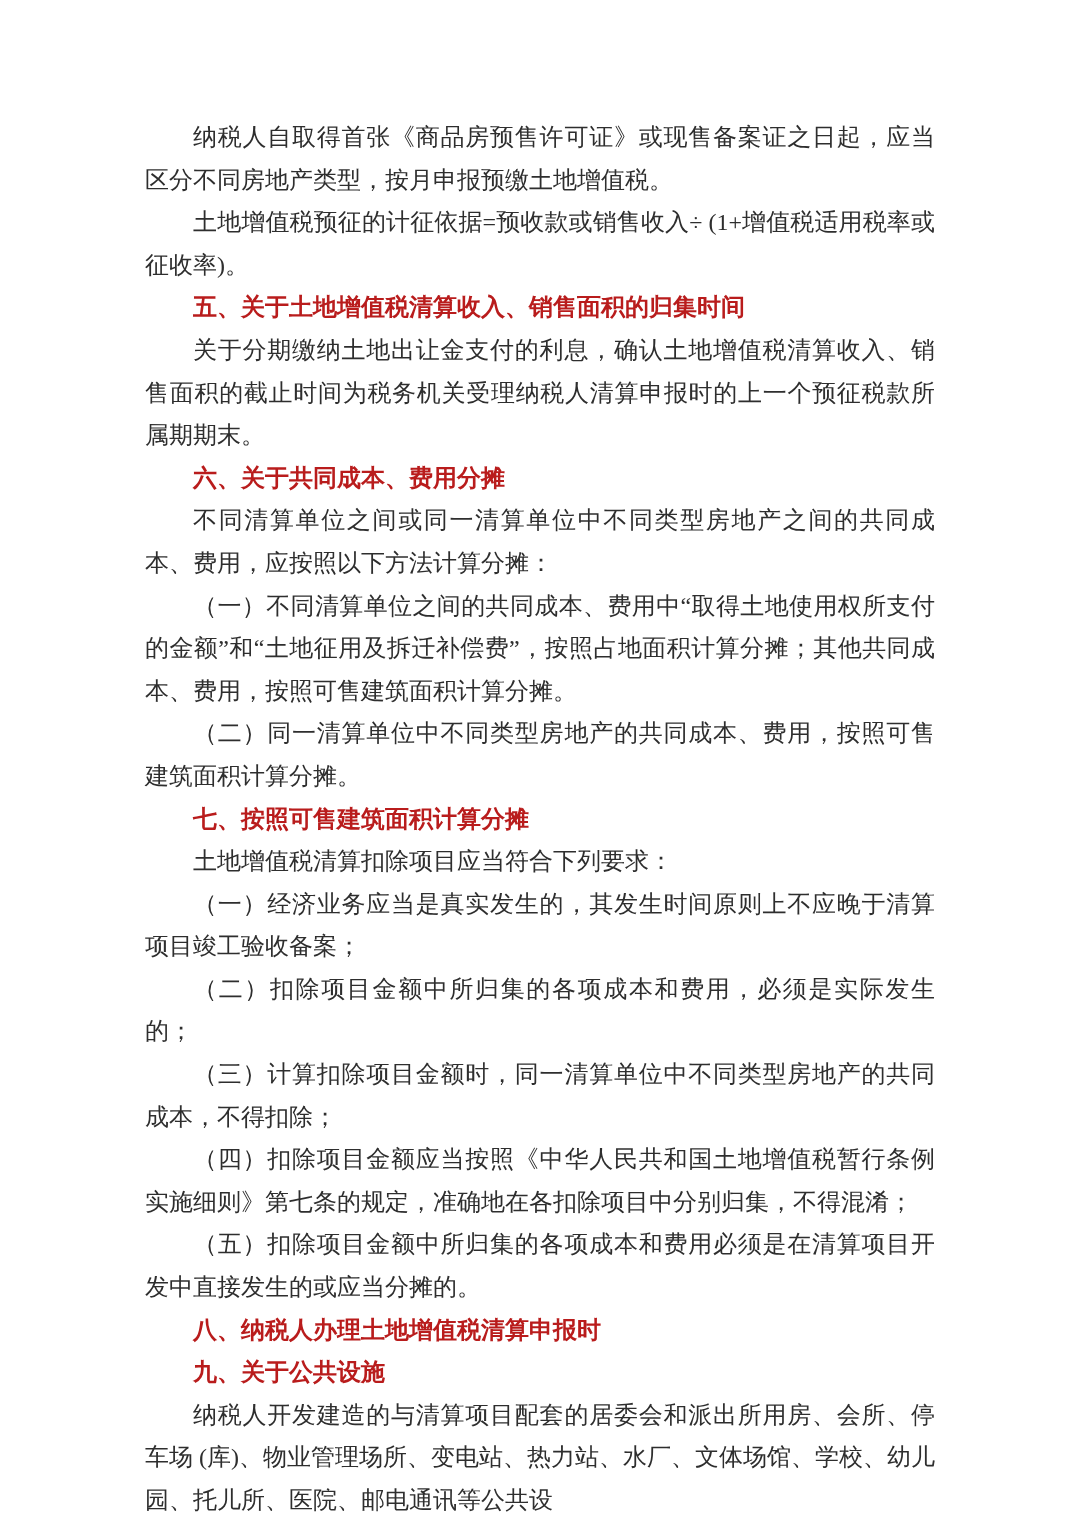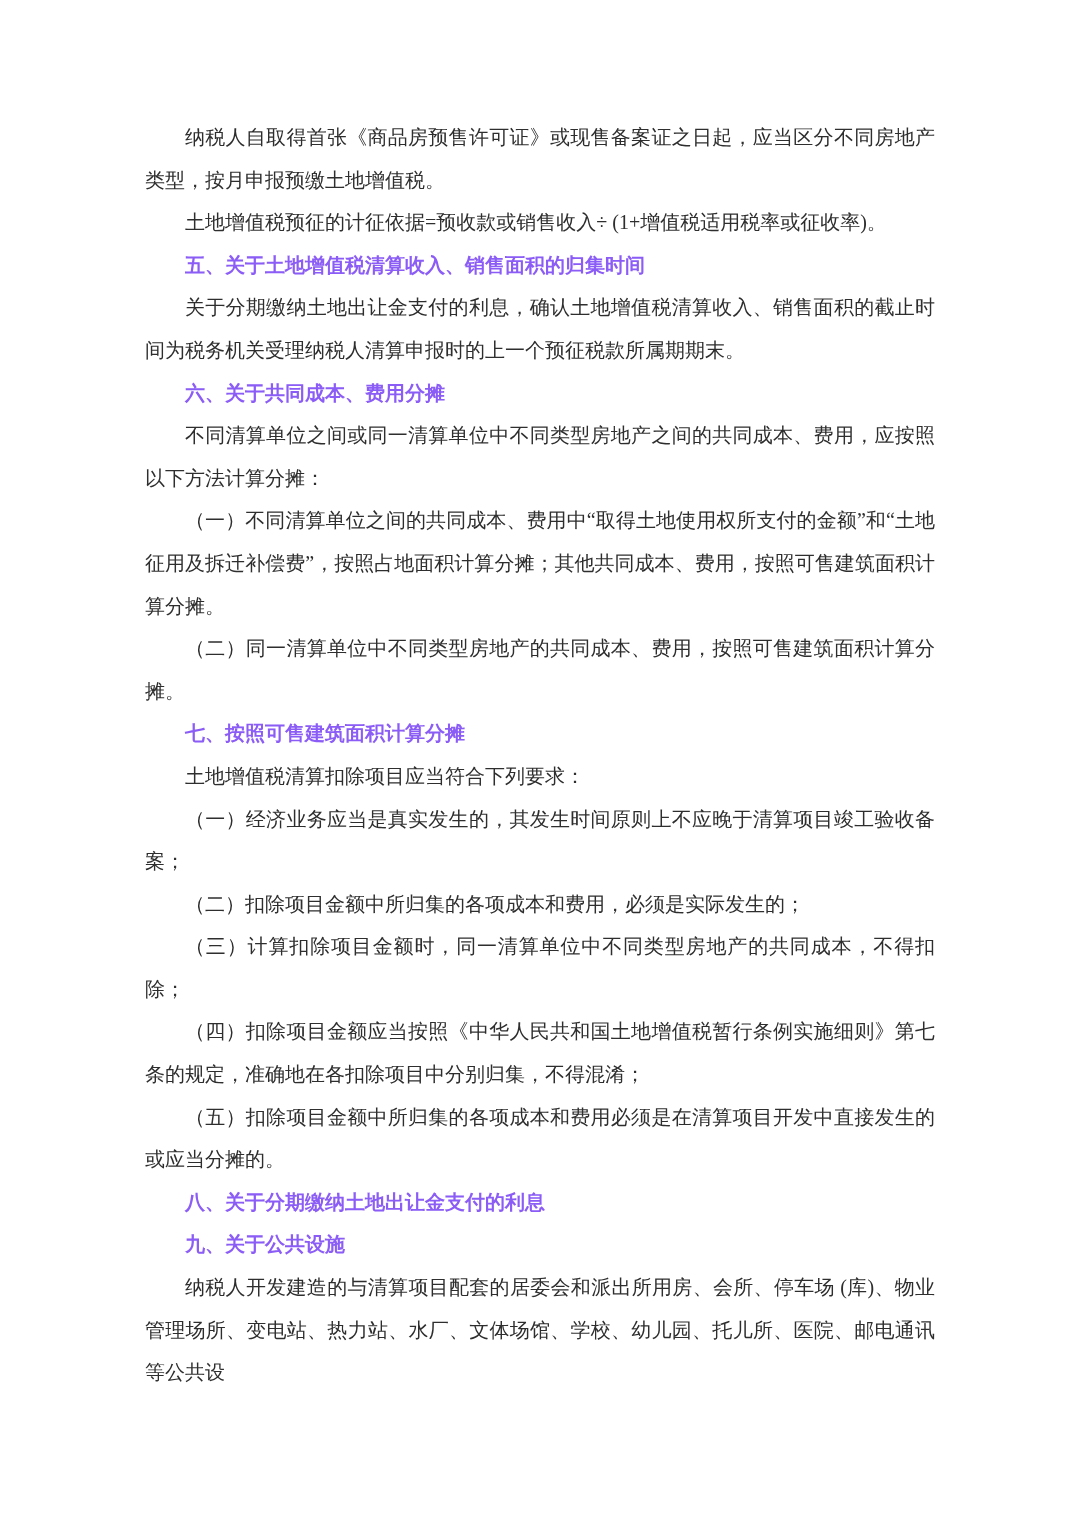--- a/index.html
+++ b/index.html
@@ -18,34 +18,34 @@
     width: 1080px;
     height: 1527px;
     background: #ffffff;
   }
   .doc {
     position: absolute;
     left: 145px;
     top: 116px;
     width: 790px;
     color: #2e2e2e;
-    font-size: 20px;
+    font-size: 24px;
     line-height: 42.6px;
     text-align: justify;
     text-justify: inter-ideograph;
   }
   .doc p {
     margin: 0;
     padding: 0;
     text-indent: 2em;
     word-break: break-all;
   }
   .doc p.heading {
     font-weight: bold;
-    color: #8b5cf6;
+    color: #b91c1c;
   }
 </style>
 </head>
 <body>
 
 <div class="page">
   <div class="doc">
     <p class="body">纳税人自取得首张《商品房预售许可证》或现售备案证之日起，应当区分不同房地产类型，按月申报预缴土地增值税。</p>
     <p class="body">土地增值税预征的计征依据=预收款或销售收入÷ (1+增值税适用税率或征收率)。</p>
     <p class="heading">五、关于土地增值税清算收入、销售面积的归集时间</p>
@@ -54,17 +54,17 @@
     <p class="body">不同清算单位之间或同一清算单位中不同类型房地产之间的共同成本、费用，应按照以下方法计算分摊：</p>
     <p class="body">（一）不同清算单位之间的共同成本、费用中“取得土地使用权所支付的金额”和“土地征用及拆迁补偿费”，按照占地面积计算分摊；其他共同成本、费用，按照可售建筑面积计算分摊。</p>
     <p class="body">（二）同一清算单位中不同类型房地产的共同成本、费用，按照可售建筑面积计算分摊。</p>
     <p class="heading">七、按照可售建筑面积计算分摊</p>
     <p class="body">土地增值税清算扣除项目应当符合下列要求：</p>
     <p class="body">（一）经济业务应当是真实发生的，其发生时间原则上不应晚于清算项目竣工验收备案；</p>
     <p class="body">（二）扣除项目金额中所归集的各项成本和费用，必须是实际发生的；</p>
     <p class="body">（三）计算扣除项目金额时，同一清算单位中不同类型房地产的共同成本，不得扣除；</p>
     <p class="body">（四）扣除项目金额应当按照《中华人民共和国土地增值税暂行条例实施细则》第七条的规定，准确地在各扣除项目中分别归集，不得混淆；</p>
     <p class="body">（五）扣除项目金额中所归集的各项成本和费用必须是在清算项目开发中直接发生的或应当分摊的。</p>
-    <p class="heading">八、关于分期缴纳土地出让金支付的利息</p>
+    <p class="heading">八、纳税人办理土地增值税清算申报时</p>
     <p class="heading">九、关于公共设施</p>
     <p class="body">纳税人开发建造的与清算项目配套的居委会和派出所用房、会所、停车场 (库)、物业管理场所、变电站、热力站、水厂、文体场馆、学校、幼儿园、托儿所、医院、邮电通讯等公共设</p>
   </div>
 </div>
 
 </body></html>

